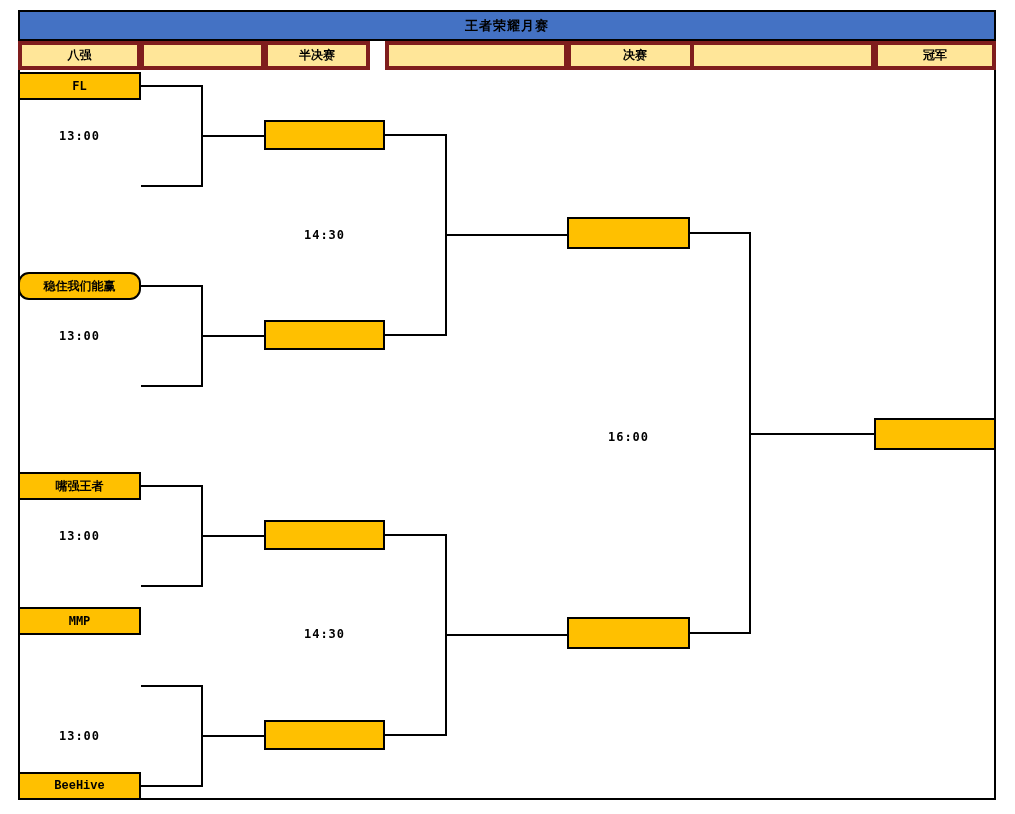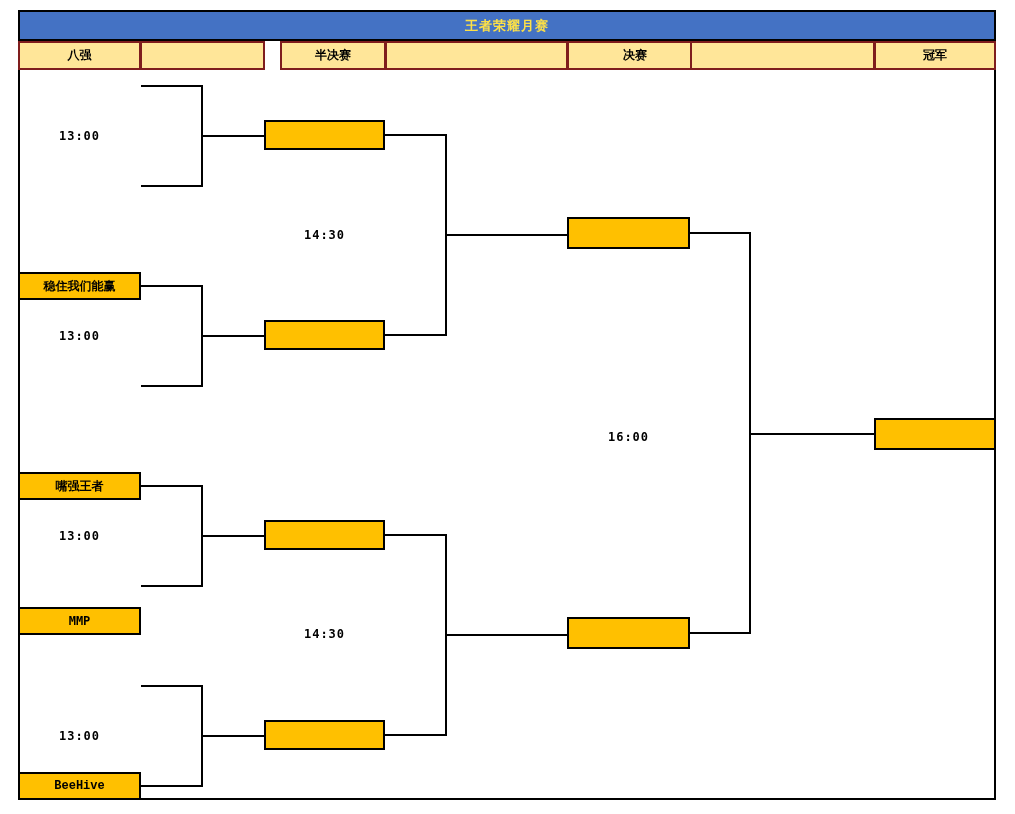--- a/index.html
+++ b/index.html
@@ -10,29 +10,29 @@
     font-family:"DejaVu Sans Mono","DejaVu Sans","Liberation Sans",sans-serif;
     font-weight:bold;
     color:#000;
     overflow:hidden;
   }
   .abs{position:absolute;box-sizing:border-box;}
   .title-bar{
     left:18px;top:10px;width:978px;height:31px;
     background:#4472C4;
     border:2px solid #000;
-    color:#fde047;
+    color:#000000;
     font-size:13px;
     display:flex;align-items:center;justify-content:center;
     letter-spacing:1px;
   }
   .hcell{
     top:41px;height:29px;
     background:#FFE699;
-    border:2px solid #7f1d1d;
+    border:4px solid #7f1d1d;
     font-size:12px;
     display:flex;align-items:center;justify-content:center;
   }
   .line{background:#000;}
   .slot{
     background:#FFC000;
     border:2px solid #000;
     font-size:12px;
     display:flex;align-items:center;justify-content:center;
     white-space:nowrap;
@@ -48,31 +48,32 @@
 </style>
 </head>
 <body>
 
 <div class="sheet">
 
   <div class="abs title-bar">王者荣耀月赛</div>
 
   <div class="abs hcell" style="left:18px;width:123px;">八强</div>
   <div class="abs hcell" style="left:140px;width:125px;"></div>
-  <div class="abs hcell" style="left:280px;width:106px;">半决赛</div>
+  <div class="abs hcell" style="left:264px;width:106px;">半决赛</div>
   <div class="abs hcell" style="left:385px;width:183px;"></div>
   <div class="abs hcell" style="left:567px;width:136px;">决赛</div>
   <div class="abs hcell" style="left:690px;width:185px;"></div>
   <div class="abs hcell" style="left:874px;width:122px;">冠军</div>
 
   <div class="abs line" style="left:18px;top:70px;width:2px;height:730px;"></div>
   <div class="abs line" style="left:994px;top:70px;width:2px;height:730px;"></div>
   <div class="abs line" style="left:18px;top:798px;width:978px;height:2px;"></div>
 
-  <div class="abs slot team" style="top:272px;">稳住我们能赢</div>
+  <div class="abs slot team" style="top:72px;">FL</div>
+  <div class="abs slot team" style="top:272px;border-radius:11px;">稳住我们能赢</div>
   <div class="abs slot team" style="top:472px;">嘴强王者</div>
   <div class="abs slot team" style="top:572px;margin-top:35px;">MMP</div>
   <div class="abs slot team" style="top:772px;font-family:Liberation Mono, monospace;">BeeHive</div>
 
   <div class="abs time" style="left:18px;width:123px;top:128px;">13:00</div>
   <div class="abs time" style="left:18px;width:123px;top:328px;">13:00</div>
   <div class="abs time" style="left:18px;width:123px;top:528px;">13:00</div>
   <div class="abs time" style="left:18px;width:123px;top:728px;">13:00</div>
 
   <div class="abs line" style="left:141px;top:85px;width:62px;height:2px;"></div>

